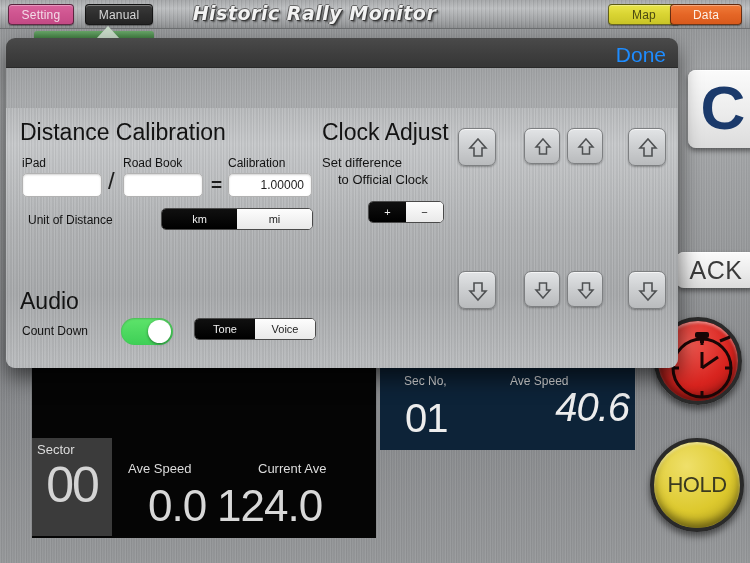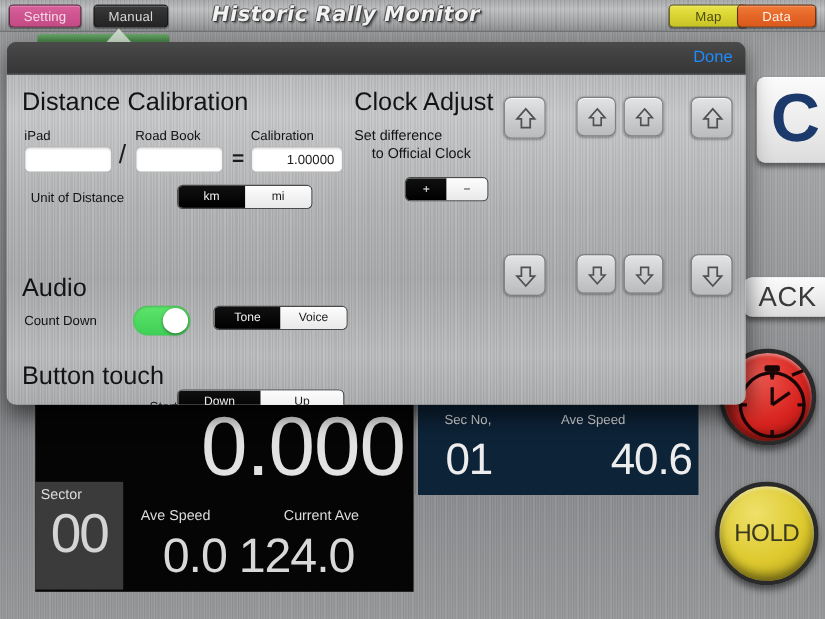--- a/index.html
+++ b/index.html
@@ -162,31 +162,32 @@
     overflow: hidden;
     box-shadow: 0 10px 22px rgba(0,0,0,0.6);
   }
   #modal-head {
     position: relative; height: 30px;
     background: linear-gradient(180deg,#4a4a4a 0%, #3e3e3e 55%, #363636 100%);
     border-bottom: 1px solid #2a2a2a;
   }
   #done-link {
     position: absolute; right: 12px; top: 5px;
-    font-size: 15px; color: #1e8cff; font-weight: 500;
+    font-size: 21px; color: #1e8cff; font-weight: 500;
   }
   #modal-body {
     position: relative; height: 300px;
     background:
       repeating-linear-gradient(90deg,
         rgba(255,255,255,0.10) 0px, rgba(255,255,255,0.10) 1px,
         rgba(0,0,0,0.05) 1px, rgba(0,0,0,0.05) 2px,
         rgba(255,255,255,0.04) 2px, rgba(255,255,255,0.04) 4px,
         rgba(0,0,0,0.03) 4px, rgba(0,0,0,0.03) 6px),
       linear-gradient(180deg,#b7b9bb 0%, #c5c7c9 12%, #b0b2b4 40%, #a6a8aa 62%, #b8babc 85%, #a9abad 100%);
+    margin-top: 40px;
   }
 
   .sec-title { position: absolute; font-size: 23px; color: #131313; font-weight: 400; }
   .fld-lbl   { position: absolute; font-size: 12px; color: #131313; }
   .sml-lbl   { position: absolute; font-size: 13px; color: #131313; }
 
   .txtfield {
     position: absolute; height: 24px;
     background: #fff; border-radius: 5px;
     border: 1px solid #b2b2b2;
@@ -285,36 +286,35 @@
       <line x1="67" y1="47" x2="73" y2="47" stroke="#1a0606" stroke-width="3"></line>
       <line x1="62" y1="20" x2="72" y2="16" stroke="#1a0606" stroke-width="3"></line>
     </svg>
   </div>
 
   <div class="circbtn" id="btn-hold">
     <span class="glyph">HOLD</span>
   </div>
 
   <div id="panel-left">
-    <div id="big-dist">0.000</div>
     <div id="sector-box">
       <div class="lbl">Sector</div>
       <div class="val">00</div>
     </div>
     <div class="lsub-lbl" style="left:96px; top:93px;">Ave Speed</div>
     <div class="lsub-lbl" style="left:226px; top:93px;">Current Ave</div>
     <div class="lsub-val" style="left:116px; top:113px;">0.0</div>
     <div class="lsub-val" style="left:185px; top:113px;">124.0</div>
   </div>
 
   <div id="panel-sec">
     <div class="lbl" style="left:24px; top:6px;">Sec No,</div>
     <div class="lbl" style="left:130px; top:6px;">Ave Speed</div>
     <div class="val" style="left:25px; top:28px;">01</div>
-    <div class="val" style="right:6px; top:28px;">40.6</div>
+    <div class="val" style="right:6px; top:17px;font-style:italic;">40.6</div>
   </div>
 
 
   <div id="modal-caret"></div>
 
   <div id="modal">
     <div id="modal-head">
       <div id="done-link">Done</div>
     </div>
 
@@ -335,21 +335,21 @@
       </div>
 
       <div class="eqs" style="left:205px; top:66px;">=</div>
 
       <div class="fld-lbl" style="left:222px; top:48px;">Calibration</div>
       <div class="txtfield" style="left:222px; top:65px; width:84px;">
         <span class="txt">1.00000</span>
       </div>
 
       <div class="fld-lbl" style="left:22px; top:105px;">Unit of Distance</div>
-      <div class="seg" style="left:155px; top:100px; width:123px;">
+      <div class="seg" style="left:155px; top:100px; width:152px;">
         <div class="on">km</div>
         <div>mi</div>
       </div>
 
       <div class="sec-title" style="left:14px; top:180px;">Audio</div>
       <div class="fld-lbl" style="left:16px; top:216px;">Count Down</div>
       <div id="toggle-countdown" style="top:210px;">
         <div class="knob"></div>
       </div>
       <div class="seg" style="left:188px; top:210px; width:122px;">

